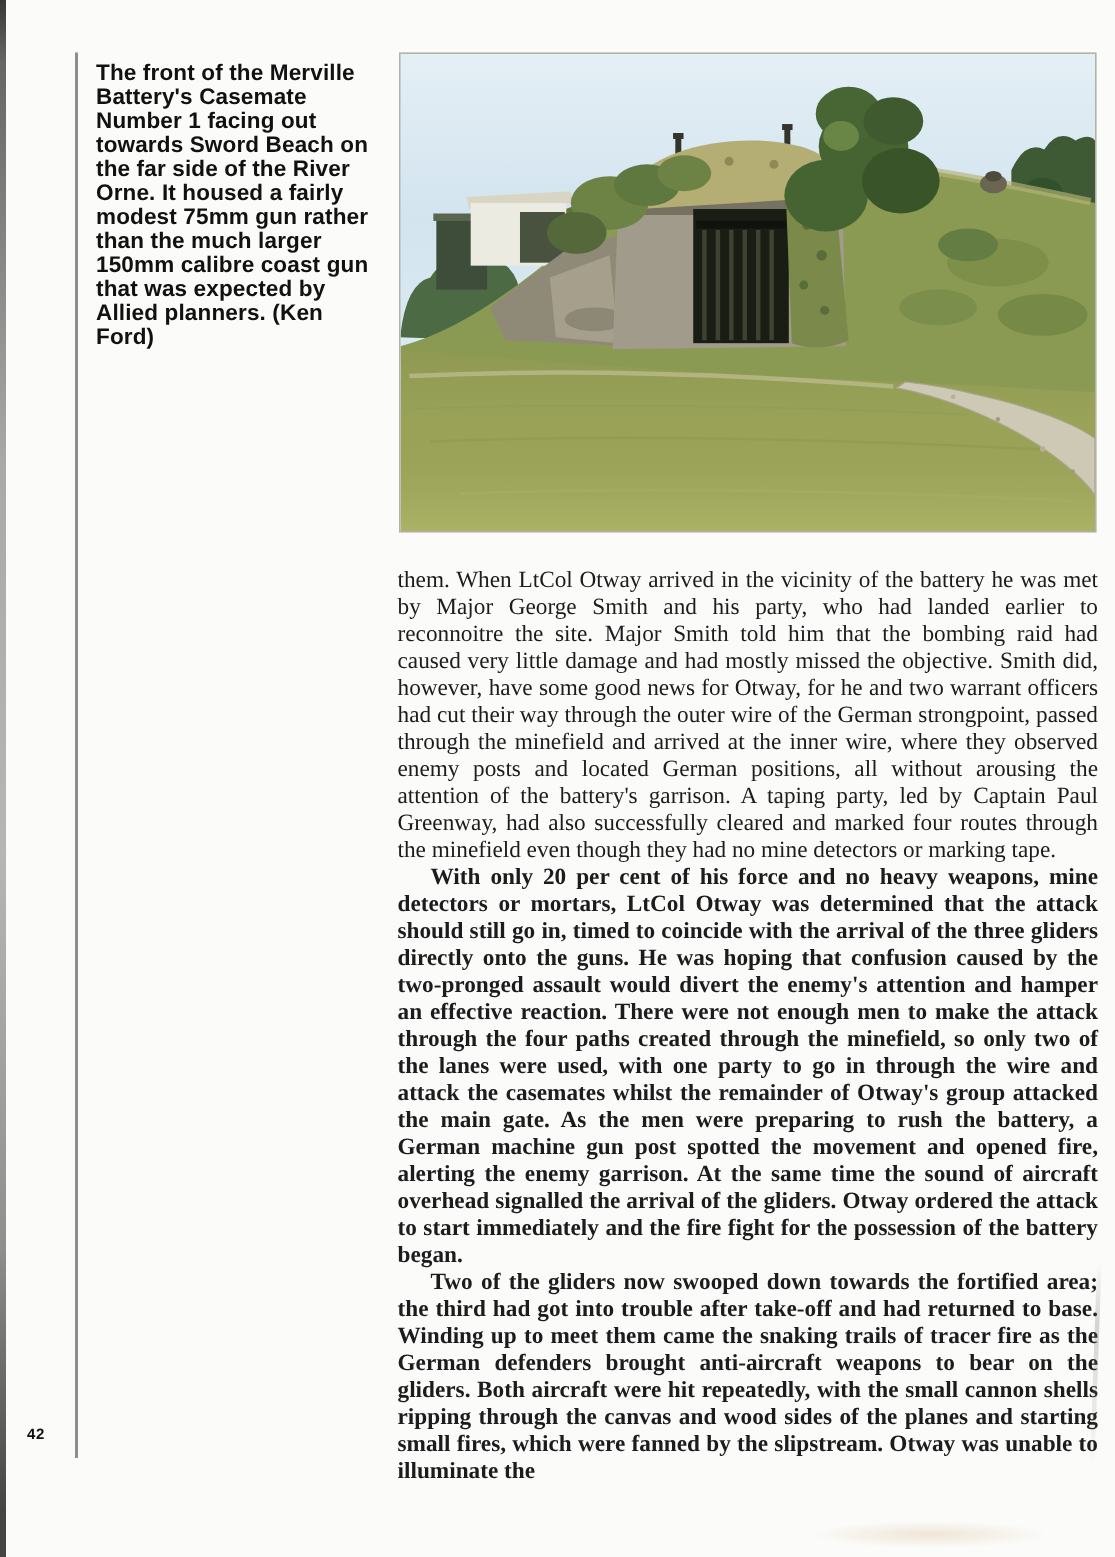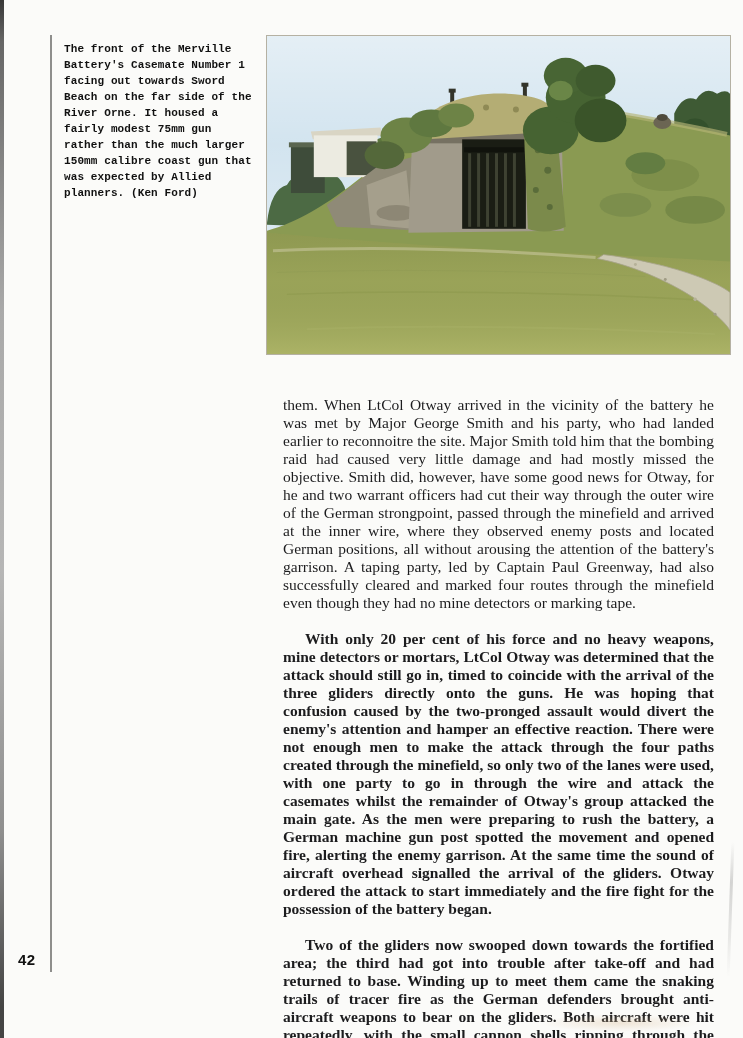--- a/index.html
+++ b/index.html
@@ -18,22 +18,22 @@
     opacity:.85;
   }
   
   .margin-rule{
     position:absolute;left:50px;top:35px;width:1.5px;height:937px;
     background:var(--rule,#8e8e8c);
   }
 
   .caption{
     position:absolute;left:64px;top:41px;width:193px;
-    font-family:Liberation Mono, monospace;
-    font-weight:bold;font-size:11px;line-height:16px;
+    font-family:Liberation Sans, sans-serif;
+    font-weight:bold;font-size:15px;line-height:16px;
     color:var(--caption-ink,#111);
     letter-spacing:.1px;
   }
 
   .photo{
     position:absolute;left:266px;top:35px;width:465px;height:320px;margin:0;
     border:1px solid #b5b1a3;box-sizing:border-box;overflow:hidden;
     background:var(--photo-sky,#cfe2ee);
   }
   .photo svg{display:block;width:100%;height:100%;}
@@ -46,27 +46,27 @@
   .concrete-base{fill:var(--photo-concrete,#a19b8b);}
   .entrance-base{fill:var(--photo-entrance,#1a1d14);}
   .gravel-base{fill:var(--photo-path,#cdc9b4);}
   .building-base{fill:var(--photo-building,#ecebe1);}
 
   .body-text{
     position:absolute;left:265px;top:378px;width:467px;
     font-size:15.5px;line-height:18px;color:var(--ink,#1c1c1e);
     text-align:justify;
   }
-  .body-text p{margin:18px;}
+  .body-text p{margin:0;}
   .body-text p.indent{text-indent:22px;font-weight:bold;}
 
   .page-number{
     position:absolute;left:18px;top:951px;
     font-family:"Liberation Sans", sans-serif;
-    font-weight:bold;font-size:15px;color:#111;
+    font-weight:bold;font-size:10px;color:#111;
     letter-spacing:.5px;
   }
 
   
   .artifact-right{
     position:absolute;left:729px;top:842px;width:3px;height:135px;
     background:linear-gradient(180deg,transparent,rgba(110,110,110,.28) 30%,rgba(130,130,130,.16) 70%,transparent);
     transform:rotate(2deg);
   }
   .smudge-bottom{

